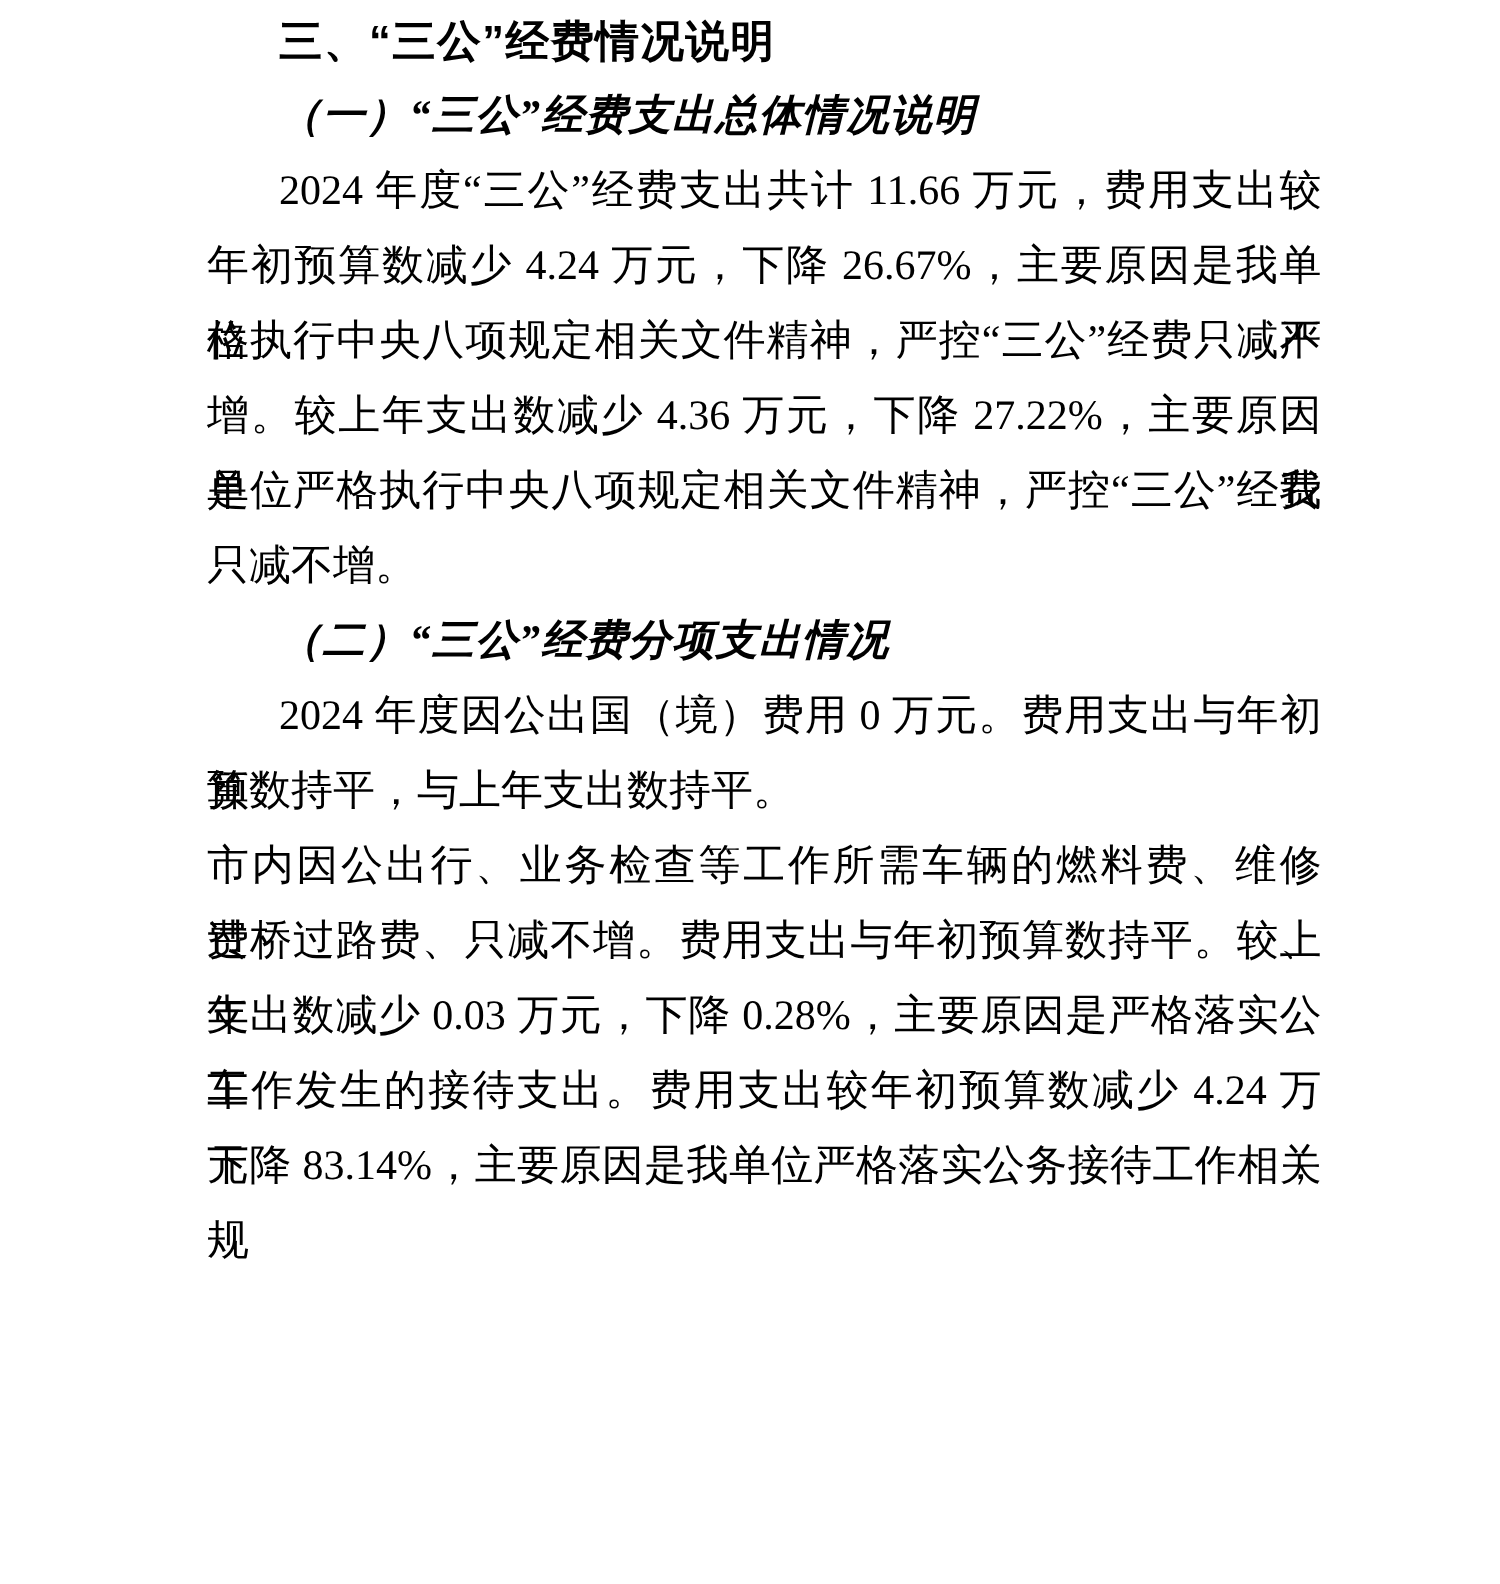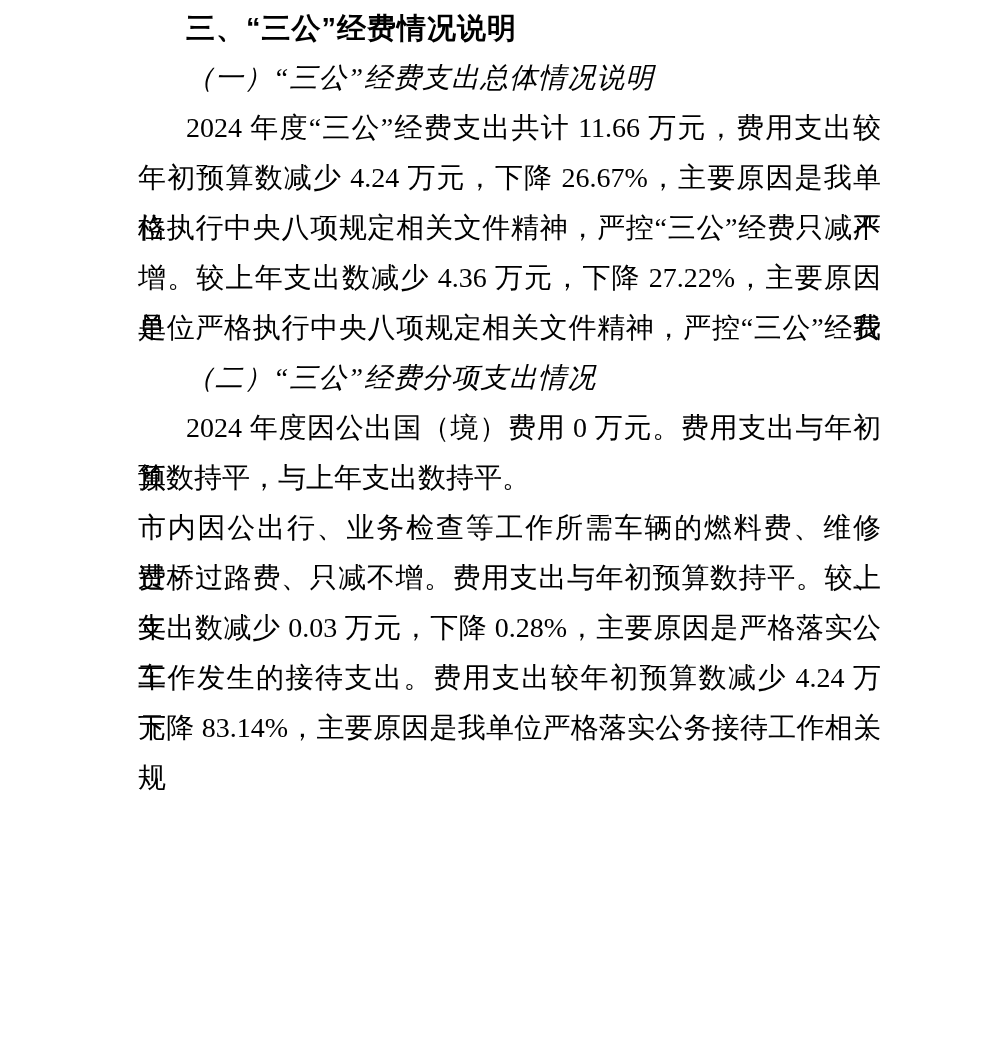--- a/index.html
+++ b/index.html
@@ -40,37 +40,39 @@
   }
   .doc-title {
     font-family: "Liberation Sans", "DejaVu Sans", sans-serif;
     font-weight: 700;
     font-size: 29px;
     letter-spacing: 1px;
   }
   .kaiti {
     font-style: italic;
     letter-spacing: 1px;
+    font-weight: bold;
   }
 </style>
 </head>
 <body>
 
 <div class="page">
 
   <div class="line doc-title ind">三、“三公”经费情况说明</div>
 
   <div class="line kaiti ind">（一）“三公”经费支出总体情况说明</div>
 
   <div>
     <div class="line just ind">2024 年度“三公”经费支出共计 11.66 万元，费用支出较</div>
     <div class="line just">年初预算数减少 4.24 万元，下降 26.67%，主要原因是我单位严</div>
     <div class="line just">格执行中央八项规定相关文件精神，严控“三公”经费只减不</div>
     <div class="line just">增。较上年支出数减少 4.36 万元，下降 27.22%，主要原因是我</div>
     <div class="line just">单位严格执行中央八项规定相关文件精神，严控“三公”经费</div>
+    <div class="line">只减不增。</div>
   </div>
 
   <div class="line kaiti ind">（二）“三公”经费分项支出情况</div>
 
   <div>
     <div class="line just ind">2024 年度因公出国（境）费用 0 万元。费用支出与年初预</div>
     <div class="line">算数持平，与上年支出数持平。</div>
   </div>
 
 

